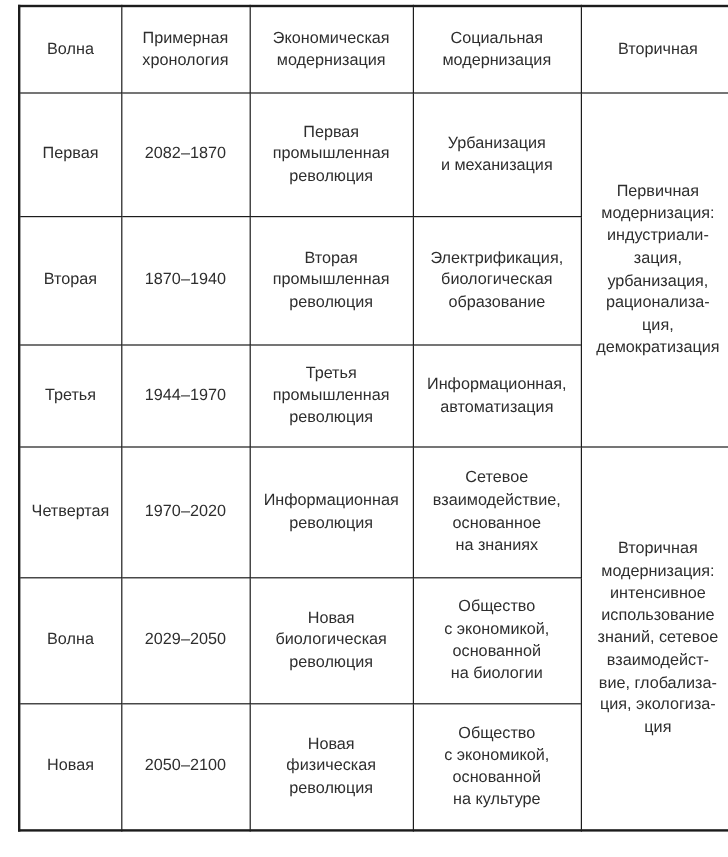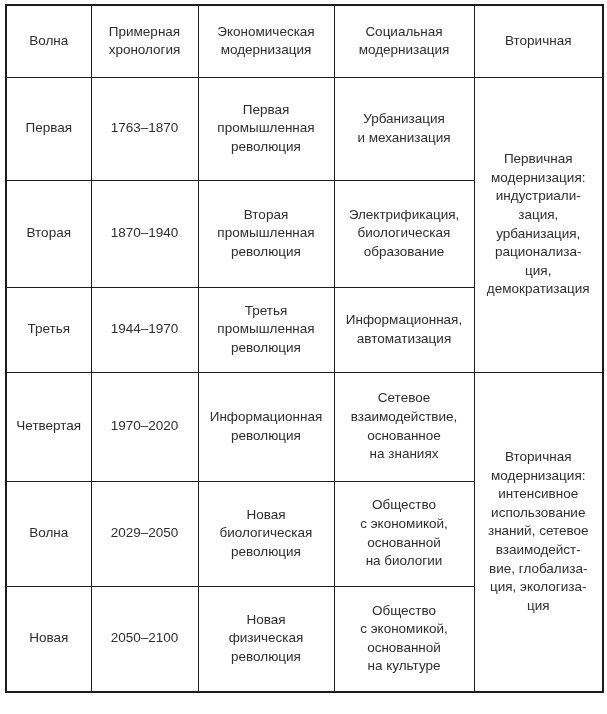--- a/index.html
+++ b/index.html
@@ -7,21 +7,21 @@
     padding: 0;
     background: #ffffff;
     width: 607px;
     height: 714px;
     font-family: "Liberation Sans", sans-serif;
   }
   .page {
     box-sizing: border-box;
     width: 607px;
     height: 714px;
-    padding: 4px 0 0 5px;
+    padding: 4px 0 0 15px;
   }
   table.waves {
     border-collapse: collapse;
     table-layout: fixed;
     width: 597px;
     border: 2px solid #1c1c1c;
   }
   table.waves th,
   table.waves td {
     border: 1px solid #1c1c1c;
@@ -63,21 +63,21 @@
         <th>Экономическая
 модернизация</th>
         <th>Социальная
 модернизация</th>
         <th>Вторичная</th>
       </tr>
     </thead>
     <tbody>
       <tr class="r1">
         <td>Первая</td>
-        <td>1763–1870</td>
+        <td>2082–1870</td>
         <td>Первая
 промышленная
 революция</td>
         <td>Урбанизация
 и механизация</td>
         <td rowspan="3">Первичная
 модернизация:
 индустриали-
 зация,
 урбанизация,

